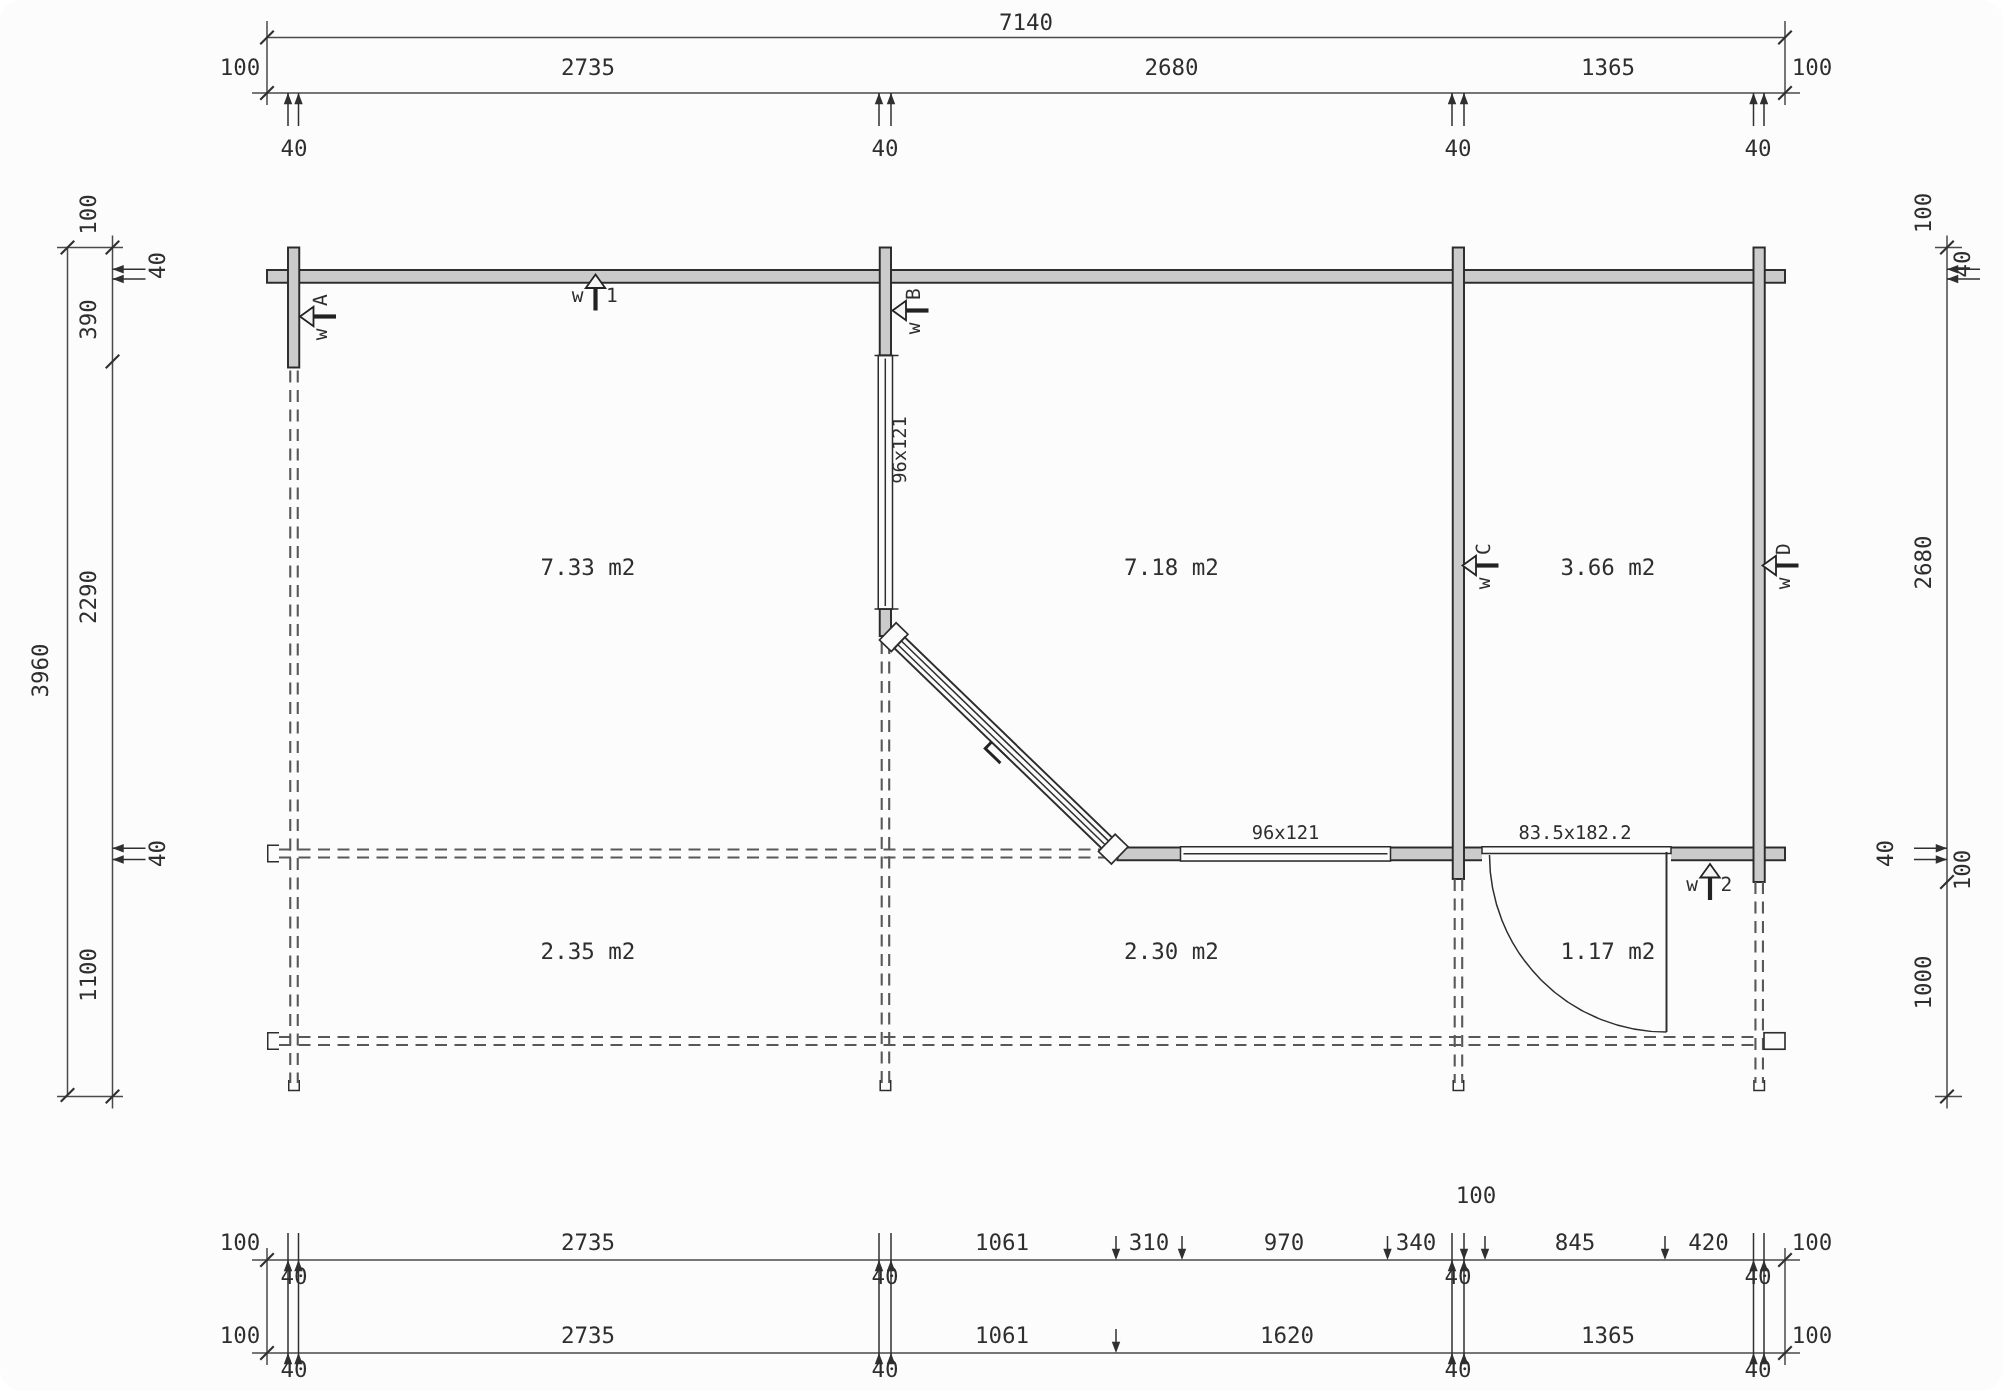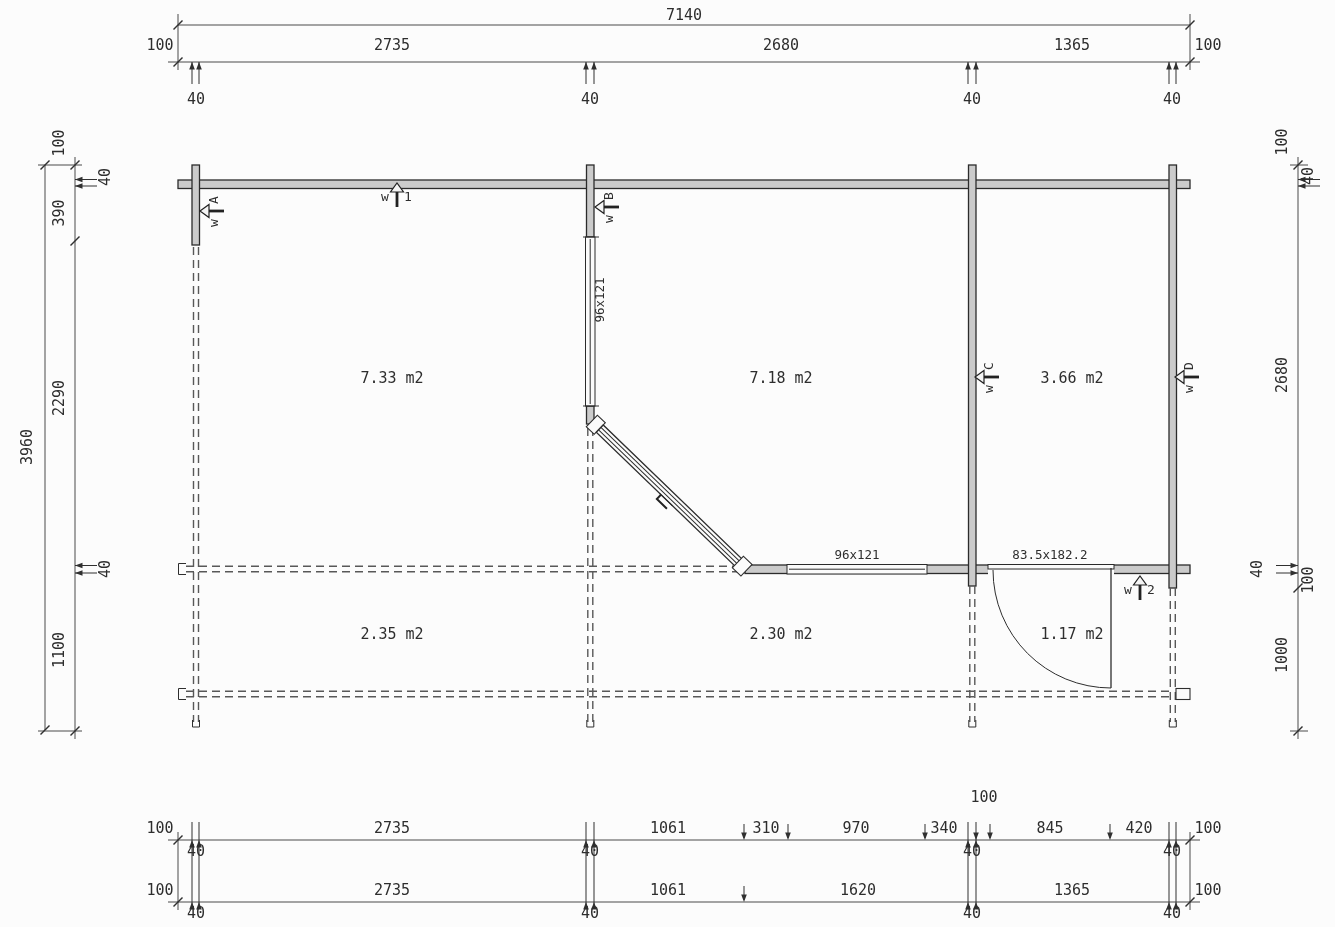--- a/index.html
+++ b/index.html
@@ -1,17 +1,17 @@
 <!DOCTYPE html>
 <html><head>
 <meta charset="utf-8">
 <style>
   html,body { margin:0; padding:0; background:#ffffff; }
   #stage { position:relative; width:1335px; height:927px; background:#fcfcfc; overflow:hidden;
-           font-family:"DejaVu Sans Mono", monospace; }
+           font-family:"DejaVu Sans Mono", monospace;border-radius:14px; }
   svg { display:block; }
   .t   { font-family:"DejaVu Sans Mono", monospace; font-size:15px; fill:#2e2e2e; text-anchor:middle; }
   .ts  { font-size:12.5px; }
   .tw  { font-size:13px; }
   .room{ font-size:15px; }
   .wall { fill:#cbcbcb; stroke:#2b2b2b; stroke-width:1.3; }
   .win  { fill:#fbfbfb; stroke:#2b2b2b; stroke-width:1; }
   .thin { stroke:#2e2e2e; stroke-width:1; fill:none; }
   .dim  { stroke:#4a4a4a; stroke-width:1; fill:none; }
   .dash { stroke:#585858; stroke-width:1.4; fill:none; stroke-dasharray:8 5; }

